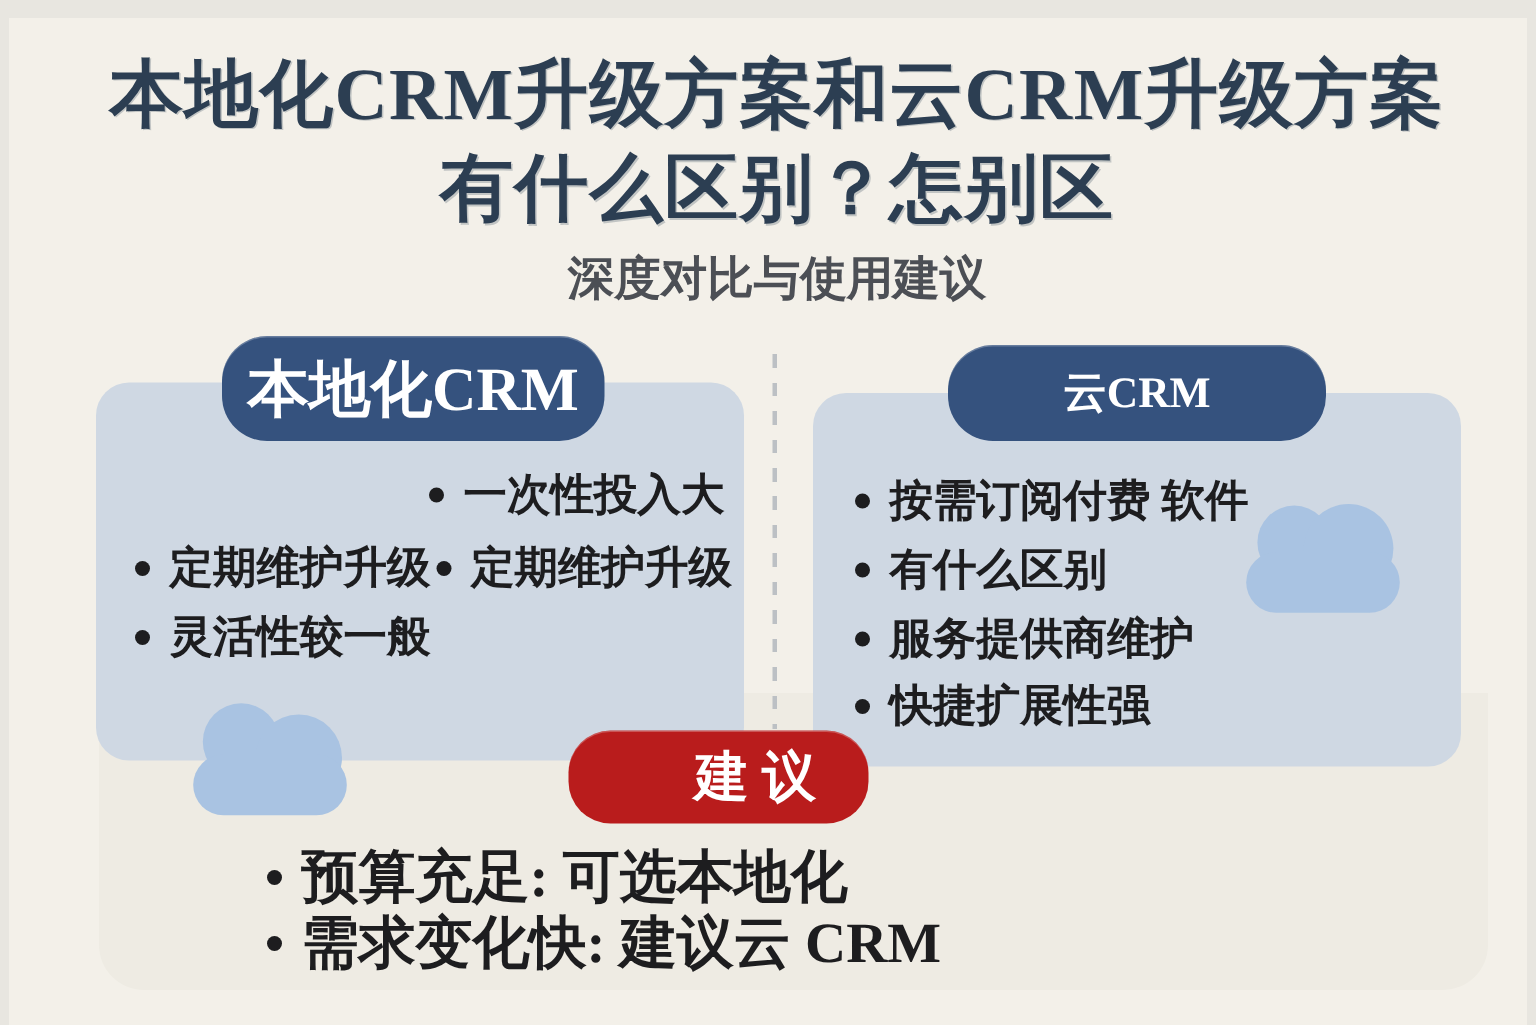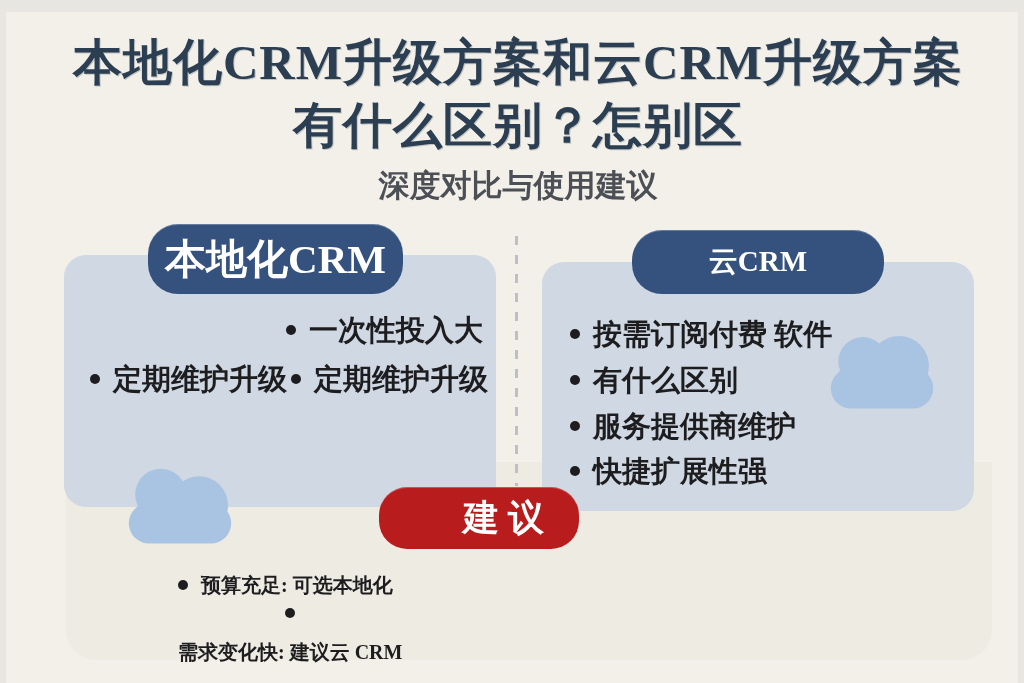--- a/index.html
+++ b/index.html
@@ -85,35 +85,35 @@
     position:absolute;
     display:flex;align-items:center;gap:13px;
     font-size:29px;font-weight:700;color:#1d1d1f;
     line-height:42px;white-space:nowrap;
     z-index:3;
   }
   .bullet .dot{
     width:10px;height:10px;border-radius:50%;
     background:#1d1d1f;flex:none;
   }
-  .bullet.rec{font-size:20px;}
+  .bullet.rec{font-size:38px;}
   
   .b-l1a{left:84px;top:297px;}
   .b-l1b{left:280px;top:297px;}
   .b-l2a{left:84px;top:346px;}
   .b-l2b{left:285px;top:346px;}
   .b-l3a{left:84px;top:392px;}
   
   .b-r1{left:564px;top:301px;}
   .b-r2{left:564px;top:347px;}
   .b-r3{left:564px;top:393px;}
   .b-r4{left:564px;top:438px;}
   
   .b-rec1{left:172px;top:552px;}
-  .b-rec2{left:172px;top:596px;flex-direction:column;}
+  .b-rec2{left:172px;top:596px;}
   
   .cloud-shape{position:absolute;z-index:3;}
   .cloud-shape.left{left:110px;top:448px;width:128px;height:86px;}
   .cloud-shape.right{left:812px;top:313px;width:128px;height:86px;}
   .cloud-shape svg{width:100%;height:100%;display:block;}
 </style>
 </head>
 <body>
 
 <div class="canvas">
@@ -135,20 +135,24 @@
     <span class="dot"></span>
     <span>一次性投入大</span>
   </div>
   <div class="bullet b-l2a">
     <span class="dot"></span>
     <span>定期维护升级</span>
   </div>
   <div class="bullet b-l2b">
     <span class="dot"></span>
     <span>定期维护升级</span>
+  </div>
+  <div class="bullet b-l3a">
+    <span class="dot"></span>
+    <span>灵活性较一般</span>
   </div>
 
   <div class="cloud-shape left">
     <svg viewBox="0 0 120 80" xmlns="http://www.w3.org/2000/svg">
       <g fill="#a9c3e2">
         <circle cx="42" cy="32" r="24"></circle>
         <circle cx="78" cy="42" r="27"></circle>
         <rect x="12" y="40" width="96" height="38" rx="19"></rect>
       </g>
     </svg>

